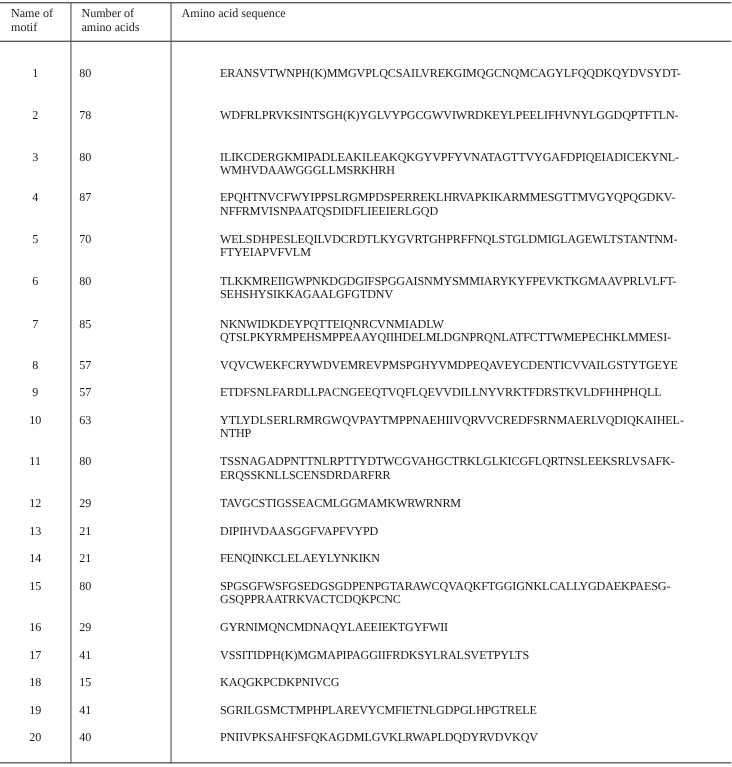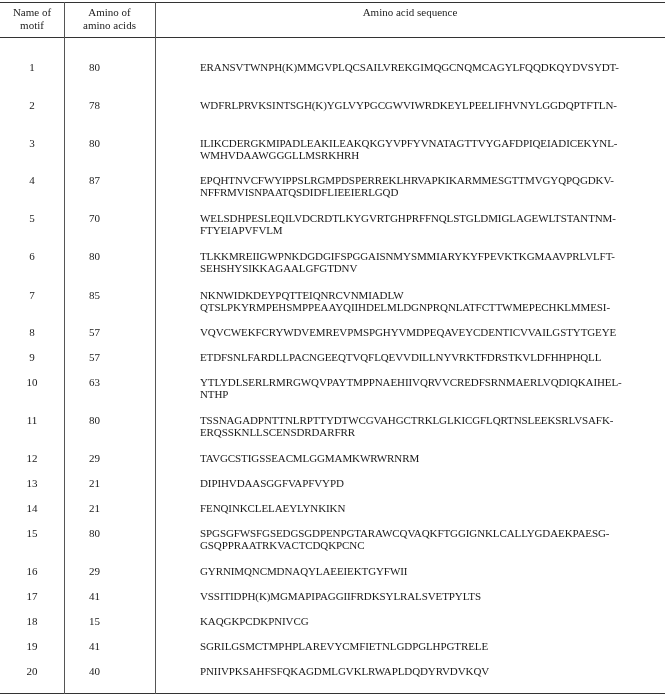--- a/index.html
+++ b/index.html
@@ -1,43 +1,43 @@
 <!DOCTYPE html>
 <html><head>
 <meta charset="utf-8">
 <style>
   html, body { margin: 0; padding: 0; background: #ffffff; }
   body { width: 665px; height: 697px; position: relative; overflow: hidden;
          font-family: "Liberation Serif", "DejaVu Serif", serif; color: #1a1a1a; }
   .table { position: absolute; left: 0; top: 2px; width: 665px; }
   .hline { position: absolute; left: 0; width: 665px; height: 1px; background: #333; }
   .vline { position: absolute; width: 1px; background: #555; }
-  .head { position: absolute; top: 4px; font-size: 11px; line-height: 13px; text-align: center; color: #222; }
+  .head { position: absolute; top: 4px; font-size: 11px; line-height: 13px; color: #222; padding-left: 10px; }
   .row { position: absolute; left: 0; width: 665px; font-size: 11px; line-height: 12px; }
   .c1 { position: absolute; left: 0; width: 64px; text-align: center; }
-  .c2 { position: absolute; left: 49px; width: 91px; text-align: center; }
+  .c2 { position: absolute; left: 72px; width: 91px; }
   .c3 { position: absolute; left: 164px; width: 495px; letter-spacing: -0.1px; margin-left: 36px; }
   .seq-line { display: block; white-space: nowrap; }
 </style>
 </head>
 <body>
 
 <div class="table">
   <div class="hline" style="top:0;"></div>
   <div class="hline" style="top:35px;"></div>
   <div class="hline" style="top:691px;"></div>
   <div class="vline" style="left:64px; top:0; height:692px;"></div>
   <div class="vline" style="left:155px; top:0; height:692px;"></div>
 
   <div class="head" style="left:0; width:64px;">
     <span class="seq-line">Name of</span>
     <span class="seq-line">motif</span>
   </div>
   <div class="head" style="left:64px; width:91px;">
-    <span class="seq-line">Amino of</span>
+    <span class="seq-line">Number of</span>
     <span class="seq-line">amino acids</span>
   </div>
   <div class="head" style="left:155px; width:510px;">
     <span class="seq-line">Amino acid sequence</span>
   </div>
 
   <div id="rows">
       <div class="row" style="top: 59px;">
         <div class="c1">1</div>
         <div class="c2">80</div>

